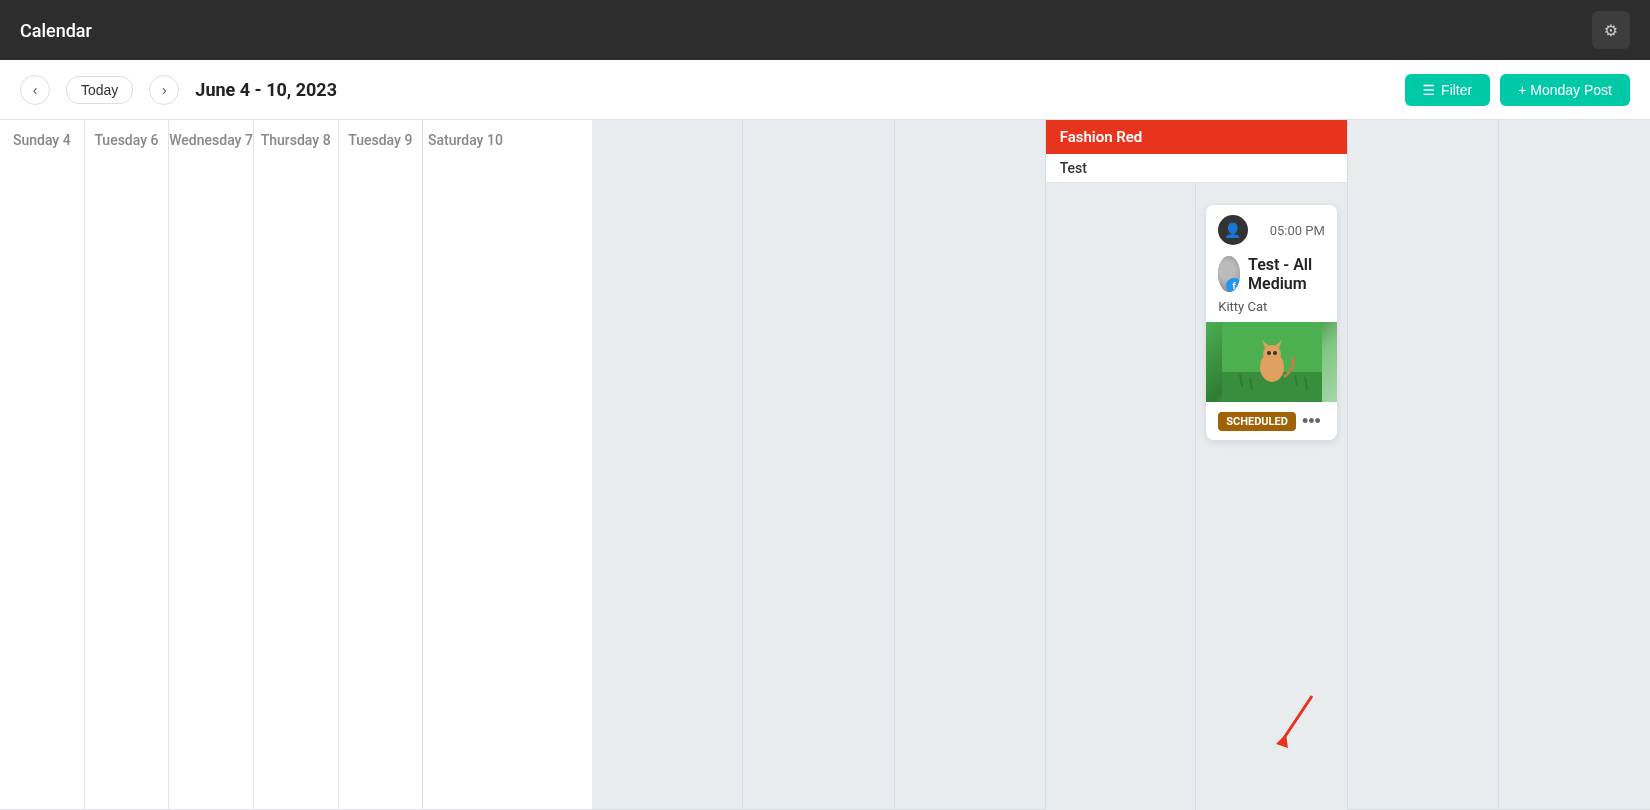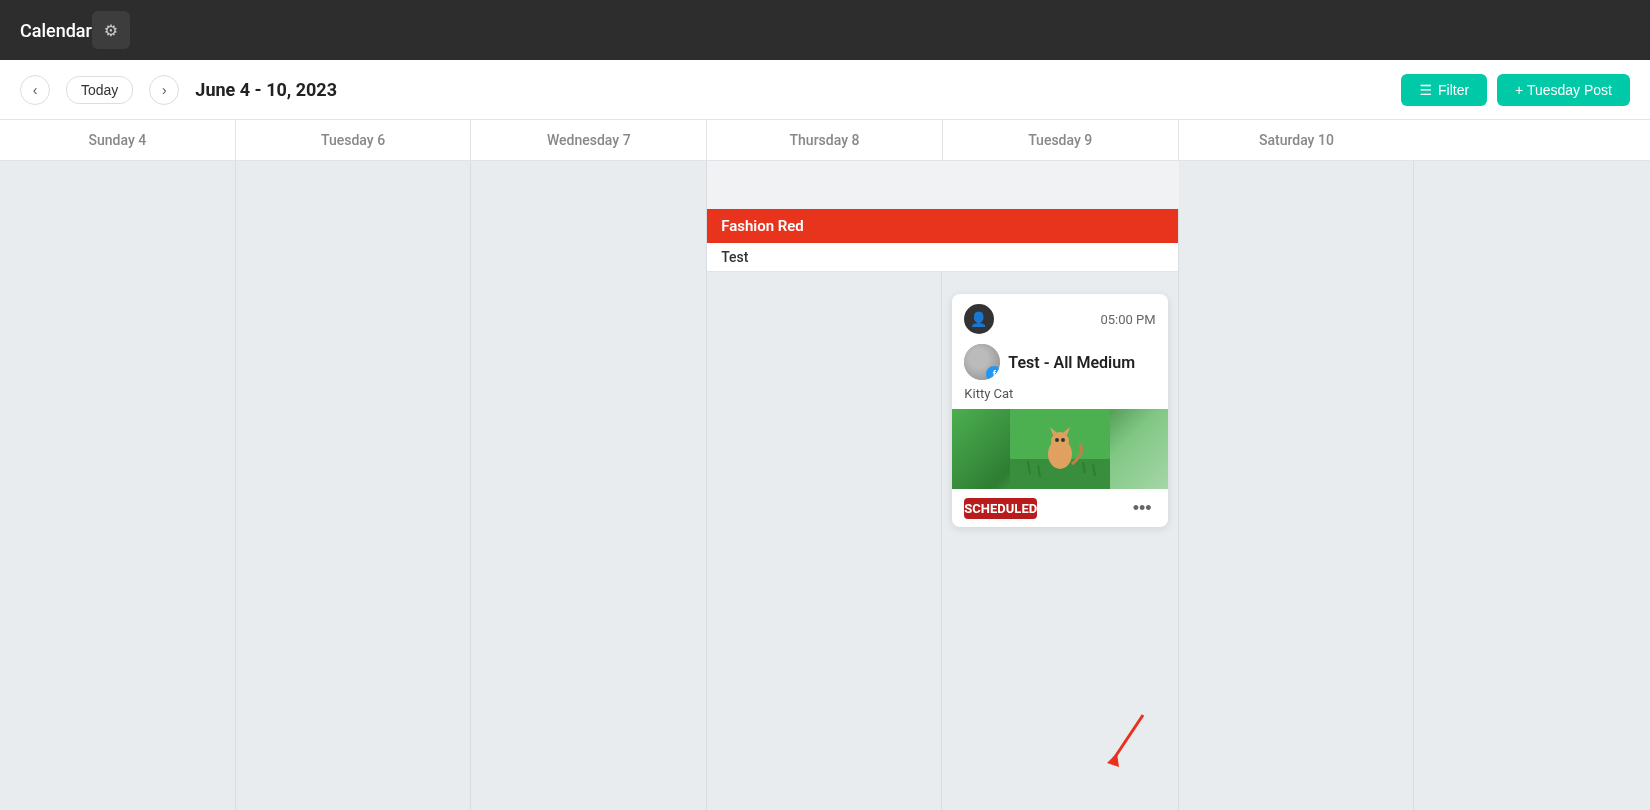--- a/index.html
+++ b/index.html
@@ -4,21 +4,21 @@
   <style>
     * { box-sizing: border-box; margin: 0; padding: 0; }
     body { font-family: -apple-system, BlinkMacSystemFont, 'Segoe UI', Roboto, sans-serif; background: #f0f2f4; width: 1650px; height: 810px; overflow: hidden; }
 
     
     .top-nav {
       background: #2d2d2d;
       height: 60px;
       display: flex;
       align-items: center;
-      justify-content: flex-start;
+      justify-content: space-between;
       padding: 0 20px;
     }
     .top-nav-title {
       color: #fff;
       font-size: 18px;
       font-weight: 500;
     }
     .settings-btn {
       background: #3d3d3d;
       border: none;
@@ -95,21 +95,21 @@
       padding: 8px 18px;
       color: #fff;
       font-size: 14px;
       font-weight: 500;
       cursor: pointer;
     }
 
     
     .calendar-container {
       display: flex;
-      flex-direction: column;
+      flex-direction: row;
       height: calc(810px - 60px - 60px);
     }
     .day-headers {
       display: grid;
       grid-template-columns: repeat(7, 1fr);
       background: #fff;
       border-bottom: 1px solid #e0e4e8;
     }
     .day-header {
       text-align: center;
@@ -231,25 +231,25 @@
       align-items: flex-end;
       justify-content: center;
     }
     .post-footer {
       display: flex;
       align-items: center;
       justify-content: space-between;
       padding: 8px 12px;
     }
     .scheduled-badge {
-      background: #b91c1c;
-      color: #fff;
-      font-size: 13px;
+      background: #a16207;
+      color: #fff;
+      font-size: 11px;
       font-weight: 700;
-      padding: 3px 0;
+      padding: 3px 8px;
       border-radius: 4px;
     }
     .more-btn {
       background: none;
       border: none;
       cursor: pointer;
       color: #666;
       font-size: 18px;
       line-height: 1;
       padding: 2px 4px;
@@ -278,21 +278,21 @@
   <button class="today-btn">Today</button>
   <button class="nav-arrow">
     <span>›</span>
   </button>
   <span class="date-range">June 4 - 10, 2023</span>
   <div class="sub-header-actions">
     <button class="filter-btn">
       <span>☰</span>
       <span>Filter</span>
     </button>
-    <button class="create-post-btn">+ Tuesday Post</button>
+    <button class="create-post-btn">+ Monday Post</button>
   </div>
 </div>
 
 <div class="calendar-container">
 
   <div class="day-headers">
     <div class="day-header">Sunday 4</div>
     <div class="day-header">Tuesday 6</div>
     <div class="day-header">Wednesday 7</div>
     <div class="day-header">Thursday 8</div>
@@ -301,21 +301,21 @@
   </div>
 
   <div class="grid-wrapper">
 
     <div class="day-cell"></div>
 
     <div class="day-cell"></div>
 
     <div class="day-cell"></div>
 
-    <div style="grid-column: 4/6; position: relative; display: grid; grid-template-columns: 1fr 1fr; border-right: 1px solid #d8dde2; margin-top: 48px;">
+    <div style="grid-column: 4/6; position: relative; display: grid; grid-template-columns: 1fr 1fr; border-right: 1px solid #d8dde2;">
 
       <div style="position: absolute; top: 0; left: 0; right: 0; z-index: 2;">
         <span class="fashion-red-banner">Fashion Red</span>
         <span class="cats-label">Test</span>
       </div>
 
       <div style="background: #e8ecef; border-right: 1px solid #d8dde2; min-height: 620px; padding-top: 80px;"></div>
 
       <div style="background: #e8ecef; min-height: 620px; padding: 85px 10px 10px 10px; position: relative;">
 

